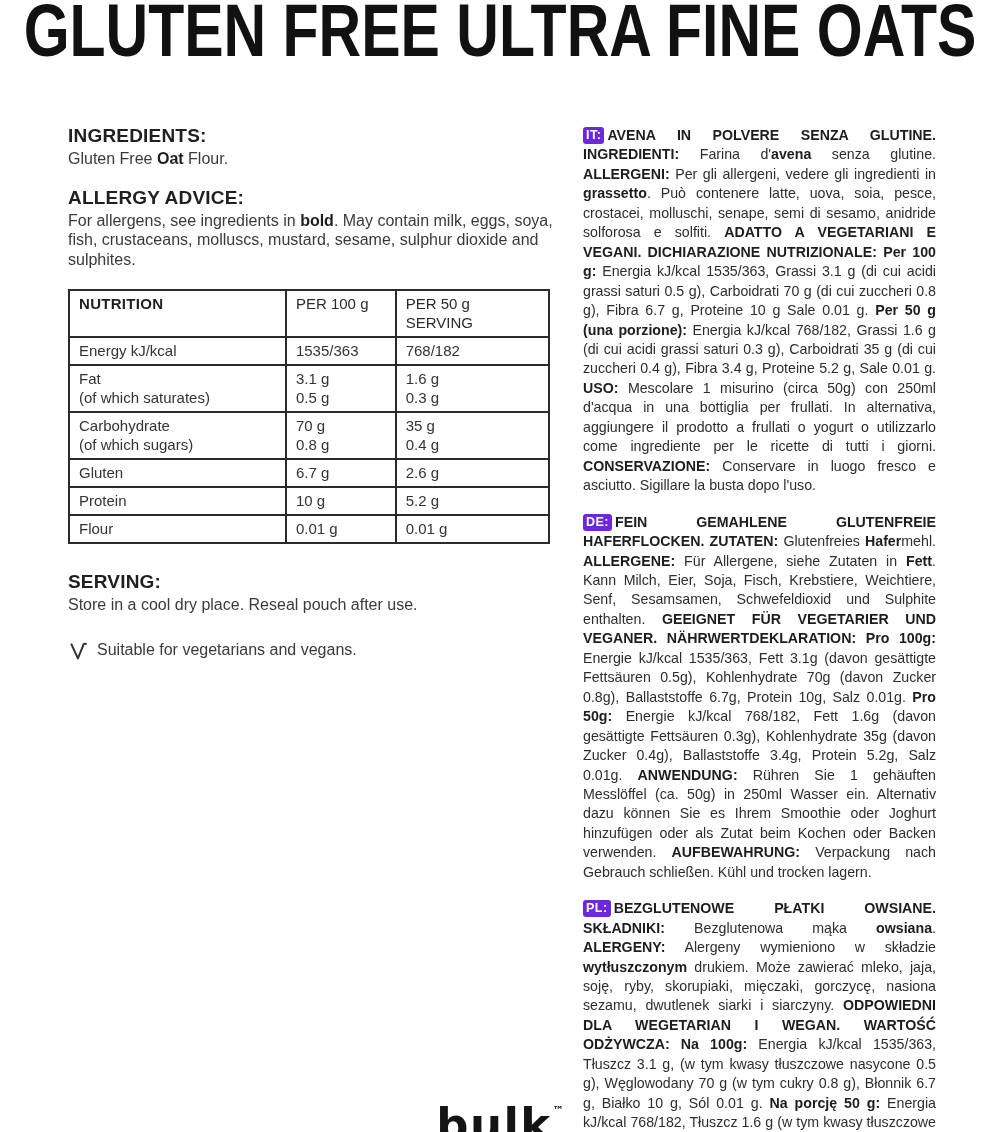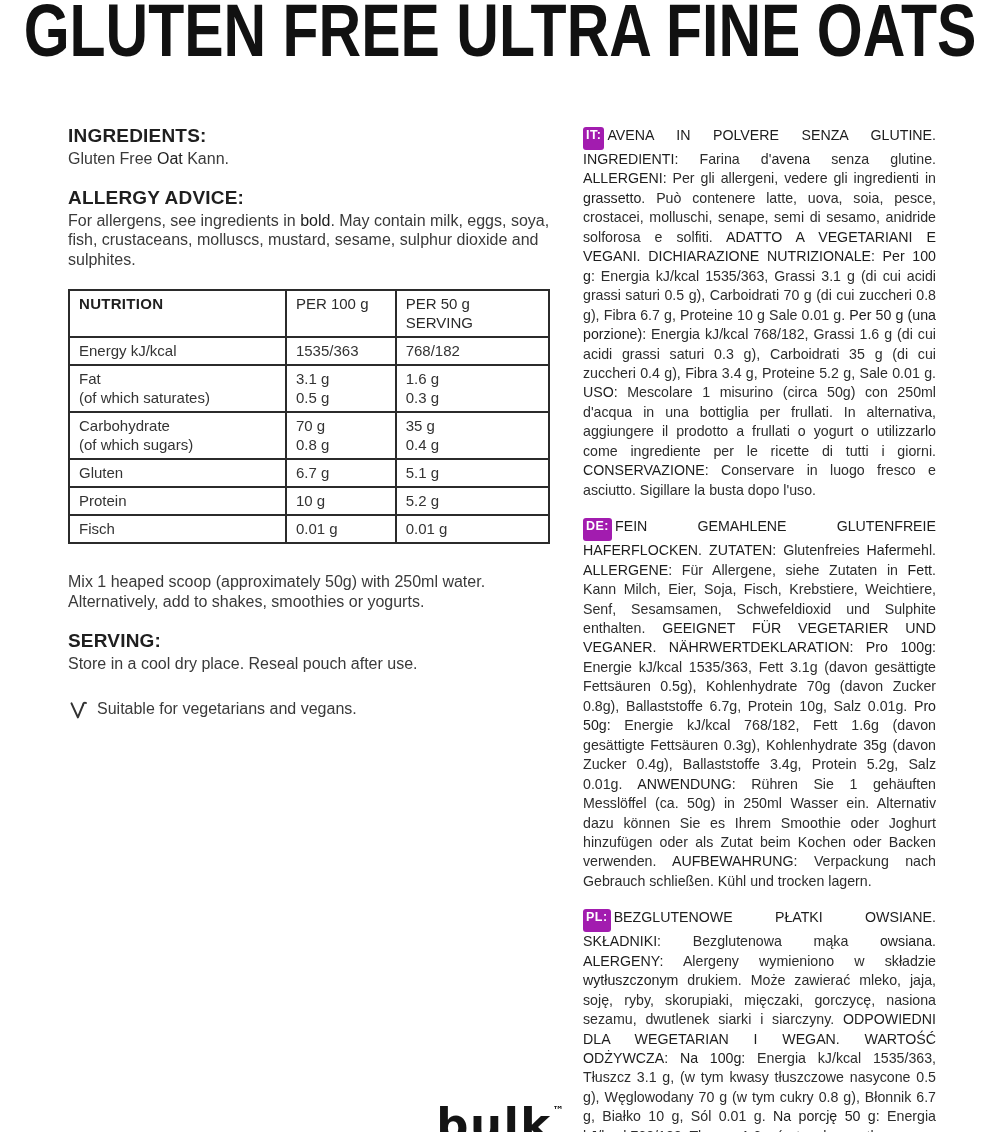--- a/index.html
+++ b/index.html
@@ -65,32 +65,32 @@
     position: absolute;
     left: 583px; top: 126px; width: 353px;
     font-size: 14.2px;
     line-height: 19.45px;
     text-align: justify;
     color: #2d2d2d;
   }
   .lang-block { margin-bottom: 17px; }
   .lang-tag {
     display: inline-block;
-    background: #a21caf;
+    background: #6d28d9;
     color: #ffffff;
     font-weight: bold;
     font-size: 12.5px;
     line-height: 15px;
-    padding: 1px 3px 7px 3px;
+    padding: 1px 3px 1px 3px;
     border-radius: 3px;
     margin-right: 3px;
     letter-spacing: 0.5px;
     vertical-align: 1px;
   }
-  .rich span.b { font-weight: normal; color: #1d1d1d; }
+  .rich span.b { font-weight: bold; color: #1d1d1d; }
   
   .brand {
     position: absolute;
     left: 0; top: 1072px; width: 1000px;
     text-align: center;
     font-family: "DejaVu Sans", sans-serif;
     font-weight: bold;
     font-size: 45px;
     letter-spacing: 1.5px;
     color: #141414;
@@ -105,21 +105,21 @@
   }
 </style>
 </head>
 <body>
 
 <div class="page-title">GLUTEN FREE ULTRA FINE OATS</div>
 
 <div class="left-col">
 
   <div class="sec-heading">INGREDIENTS:</div>
-  <div class="sec-body rich"><span>Gluten Free </span><span class="b">Oat</span><span> Kann.</span></div>
+  <div class="sec-body rich"><span>Gluten Free </span><span class="b">Oat</span><span> Flour.</span></div>
 
   <div class="sec-heading">ALLERGY ADVICE:</div>
   <div class="sec-body rich"><span>For allergens, see ingredients in </span><span class="b">bold</span><span>. May contain milk, eggs, soya, fish, crustaceans, molluscs, mustard, sesame, sulphur dioxide and sulphites.</span></div>
 
   <table class="nutrition">
     <colgroup>
         <col class="c1">
         <col class="c2">
         <col class="c3">
       </colgroup>
@@ -142,36 +142,35 @@
           <td>1.6 g<br>0.3 g</td>
         </tr>
         <tr>
           <td>Carbohydrate<br>(of which sugars)</td>
           <td>70 g<br>0.8 g</td>
           <td>35 g<br>0.4 g</td>
         </tr>
         <tr>
           <td>Gluten</td>
           <td>6.7 g</td>
-          <td>5.1 g</td>
+          <td>2.6 g</td>
         </tr>
         <tr>
           <td>Protein</td>
           <td>10 g</td>
           <td>5.2 g</td>
         </tr>
         <tr>
-          <td>Fisch</td>
+          <td>Flour</td>
           <td>0.01 g</td>
           <td>0.01 g</td>
         </tr>
       </tbody>
   </table>
 
-  <div class="sec-body">Mix 1 heaped scoop (approximately 50g) with 250ml water. Alternatively, add to shakes, smoothies or yogurts.</div>
 
   <div class="sec-heading">SERVING:</div>
   <div class="sec-body" style="margin-bottom:26px">Store in a cool dry place. Reseal pouch after use.</div>
 
   <div class="veg-line">
     <span>
       <svg width="21" height="21" viewBox="0 0 24 24" fill="none" stroke="#333333" stroke-width="2.3" stroke-linecap="round" stroke-linejoin="round">
         <path d="M4 5 L11.3 21 L17.2 6.8"></path>
         <path d="M17.2 6.8 C17.4 4.6 19.2 3.6 20.6 4.6"></path>
       </svg>

